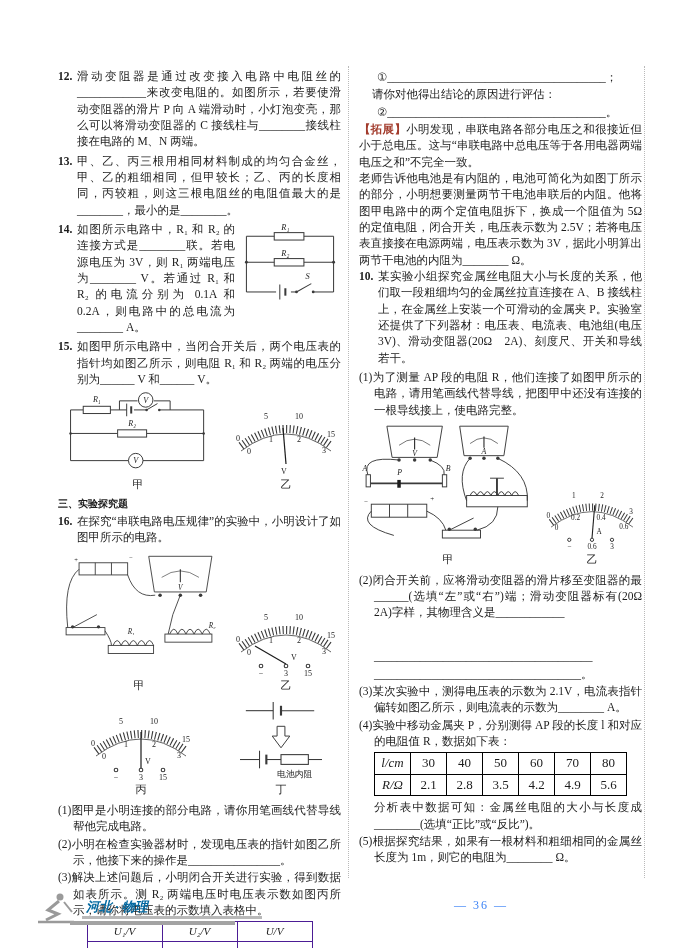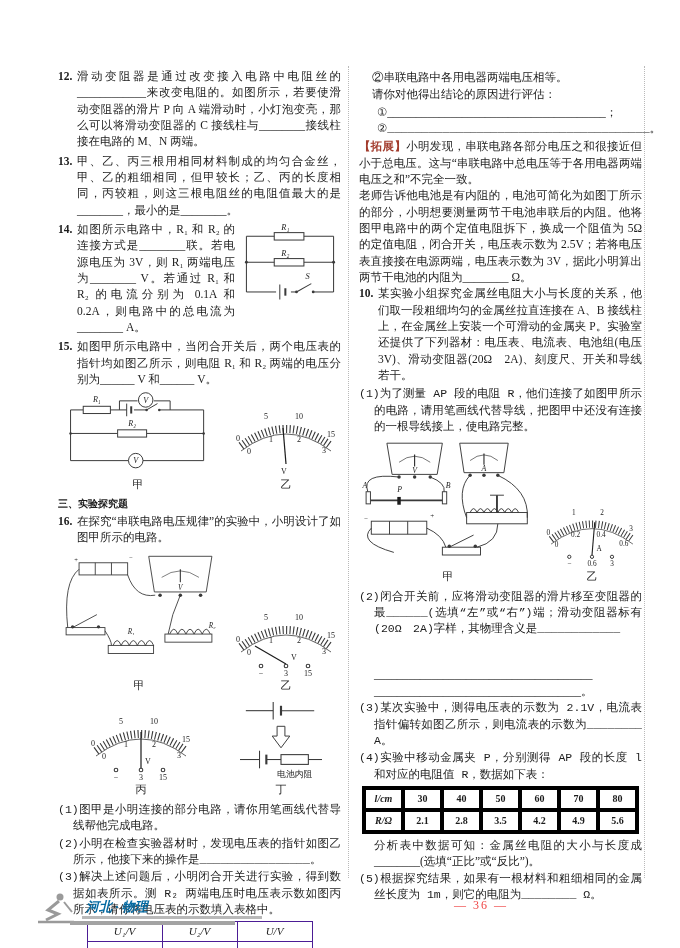--- a/index.html
+++ b/index.html
@@ -8,21 +8,21 @@
     font-family:"Liberation Serif","DejaVu Serif",serif;color:#1c1c1c;
     overflow:hidden;margin:0 auto;
   }
   .columns{position:absolute;left:58px;top:68px;width:584px;display:flex;gap:18px;}
   .col{width:283px;font-size:11.5px;line-height:1.42;text-align:justify;}
   .divider{position:absolute;top:66px;height:812px;border-left:1.5px dotted #b9b9b9;}
   .divider.center{left:348px;}
   .divider.right{left:644px;}
   .q{position:relative;padding-left:19px;margin-bottom:3px;}
   .qnum{position:absolute;left:0;top:0;font-weight:700;}
-  .sub{padding-left:15px;text-indent:-15px;margin:1px 0;font-family:Liberation Mono, monospace;}
+  .sub{padding-left:15px;text-indent:-15px;margin:1px 0;}
   .sub2{padding-left:26px;text-indent:-13px;margin:1px 0;}
   .plain{padding-left:13px;margin:1px 0;}
   .section-head{font-weight:700;font-size:10px;margin:3px 0 2px 0;}
   .ext-label{color:#a23b2c;font-weight:700;}
   .figrow{display:flex;align-items:flex-end;justify-content:space-between;margin:3px 0 4px 0;}
   .figbox{text-align:center;}
   .figcap{font-size:11px;margin-top:1px;text-align:center;}
   svg{display:block;}
   .wire{stroke:#3a3a3a;stroke-width:1.1;fill:none;}
   .thick{stroke:#3a3a3a;stroke-width:2.2;fill:none;}
@@ -30,27 +30,27 @@
   .lbl{font-family:"Liberation Serif",serif;font-style:italic;font-size:9px;fill:#1c1c1c;}
   .tick-lbl{font-family:"Liberation Serif",serif;font-size:8px;fill:#1c1c1c;}
   .arc-comb{stroke:#3a3a3a;stroke-width:8;fill:none;stroke-dasharray:1.1 2.4;}
   .arc-line{stroke:#3a3a3a;stroke-width:0.8;fill:none;}
   .pointer{stroke:#1c1c1c;stroke-width:1.2;}
   .fl-right{float:right;margin:0 0 2px 4px;}
   table{border-collapse:collapse;margin:3px auto;}
   .t16 td,.t16 th{border:1px solid #4c1d95;font-size:11px;font-weight:400;
     width:72px;height:17px;text-align:center;font-style:italic;}
   .t16 td{font-style:normal;}
-  .t17 td{border:4px solid #000000;font-size:10px;width:33px;height:16px;text-align:center;font-weight:bold;}
+  .t17 td{border:1px solid #000000;font-size:13px;width:33px;height:16px;text-align:center;}
   .t17 td.rowhead{font-style:italic;}
   .footer{position:absolute;left:34px;top:892px;width:610px;height:40px;}
   .brand{position:absolute;left:52px;top:6px;font-weight:700;font-style:italic;font-size:13px;color:#0369a1;}
   .bar1{position:absolute;left:48px;top:24px;width:180px;height:3px;background:#b9b9b9;}
   .bar2{position:absolute;left:36px;top:29px;width:165px;height:4px;background:#a3a3a3;}
-  .pageno{position:absolute;left:420px;top:6px;font-size:12px;color:#ef4444;letter-spacing:2px;}
+  .pageno{position:absolute;left:420px;top:6px;font-size:12px;color:#3b82f6;letter-spacing:2px;}
 </style>
 </head>
 <body>
 
 <div class="page">
   <div class="divider center"></div>
   <div class="divider right"></div>
 
   <div class="columns">
 
@@ -274,24 +274,23 @@
           <td></td>
           <td>2.9</td>
         </tr>
       </tbody>
         </table>
 
     </div>
 
     <div class="col">
 
-      <div class="sub2">②串联电路中各用电器两端电压相等。</div>
+      <div class="plain" style="padding-left:18px;">①______________________________________；</div>
       <div class="plain">请你对他得出结论的原因进行评估：</div>
-      <div class="plain" style="padding-left:18px;">①______________________________________；</div>
-      <div class="plain" style="padding-left:18px;font-family:Liberation Mono, monospace;">②______________________________________。</div>
+      <div class="plain" style="padding-left:18px;">②______________________________________。</div>
 
       <div>
         <span class="ext-label">【拓展】</span><span>小明发现，串联电路各部分电压之和很接近但小于总电压。这与“串联电路中总电压等于各用电器两端电压之和”不完全一致。</span>
       </div>
       <div>老师告诉他电池是有内阻的，电池可简化为如图丁所示的部分，小明想要测量两节干电池串联后的内阻。他将图甲电路中的两个定值电阻拆下，换成一个阻值为 5Ω 的定值电阻，闭合开关，电压表示数为 2.5V；若将电压表直接接在电源两端，电压表示数为 3V，据此小明算出两节干电池的内阻为________ Ω。</div>
 
       <div class="q">
         <span class="qnum">10.</span>
         <span>某实验小组探究金属丝电阻大小与长度的关系，他们取一段粗细均匀的金属丝拉直连接在 A、B 接线柱上，在金属丝上安装一个可滑动的金属夹 P。实验室还提供了下列器材：电压表、电流表、电池组(电压 3V)、滑动变阻器(20Ω　2A)、刻度尺、开关和导线若干。</span>
       </div>

